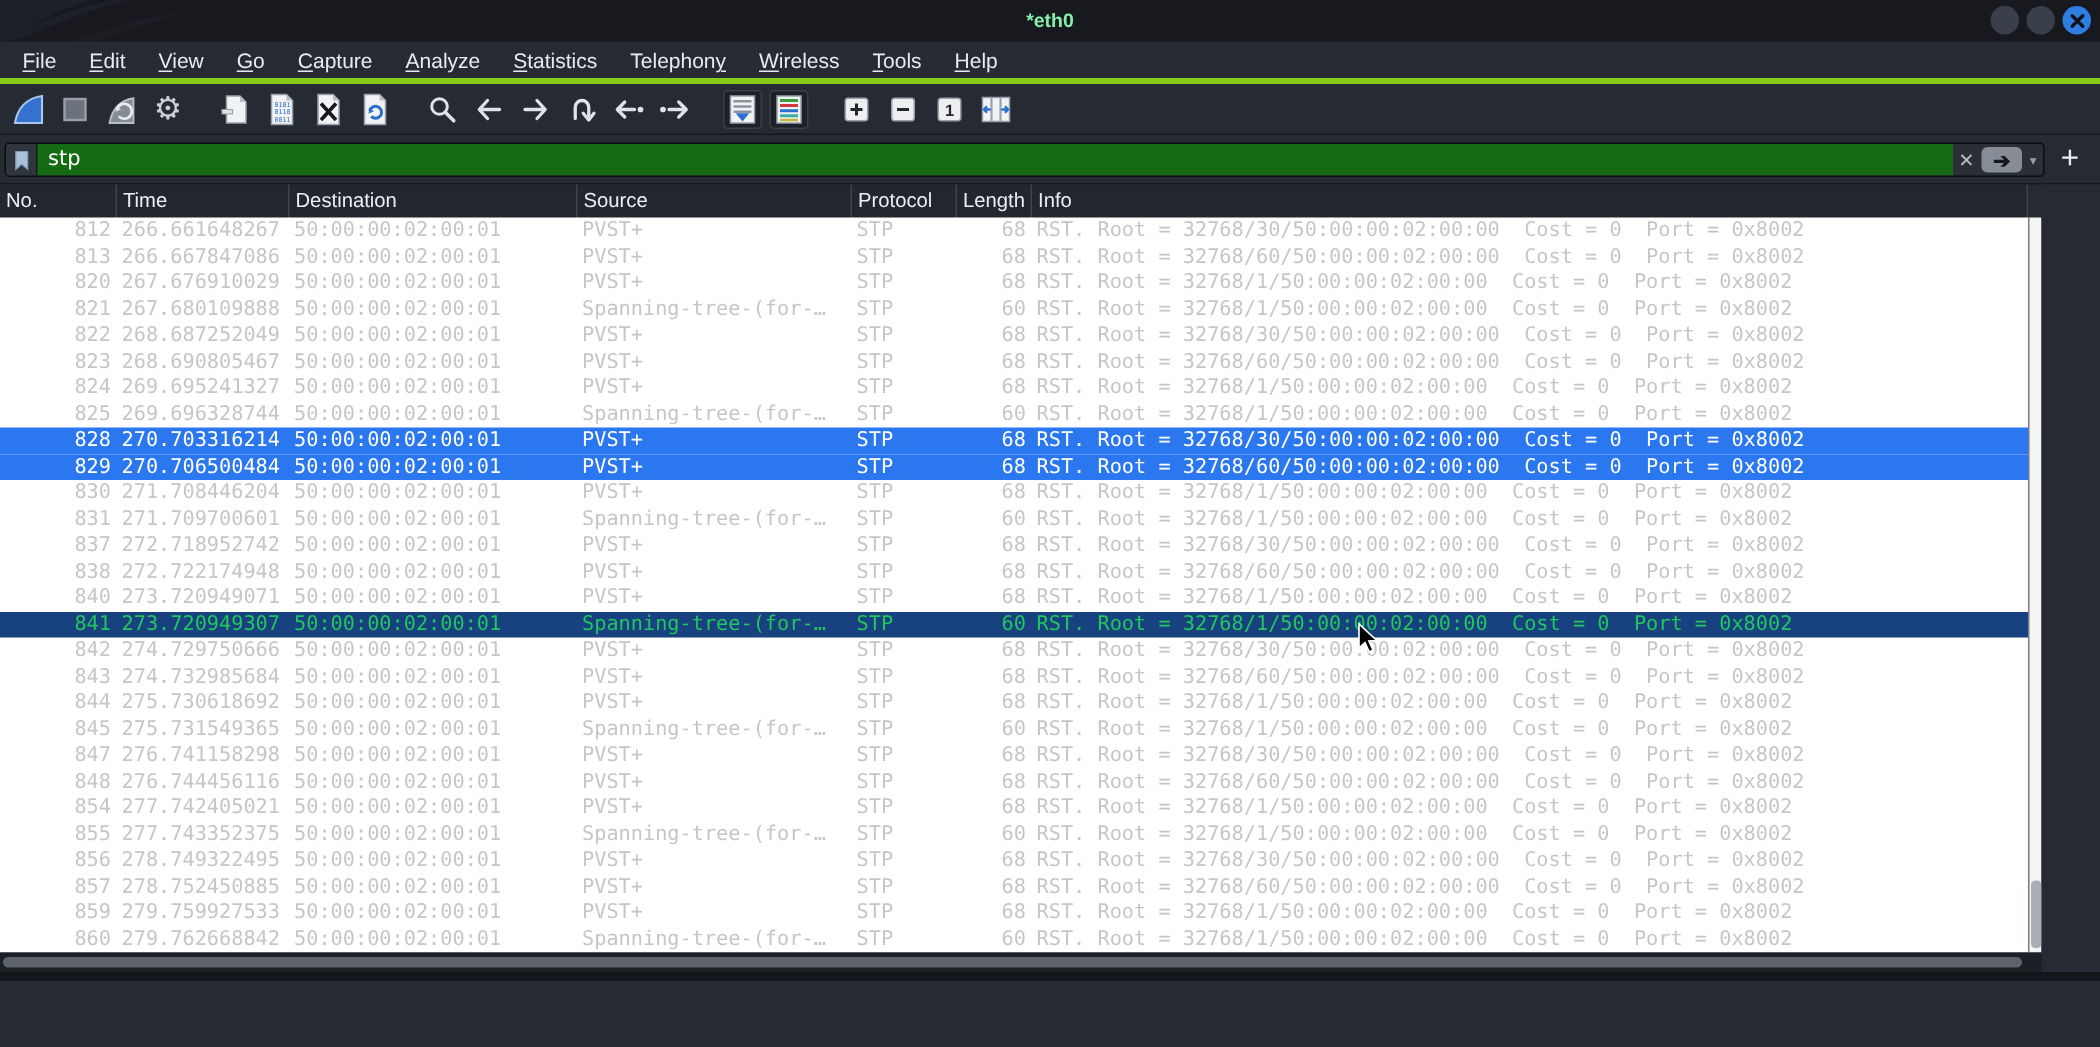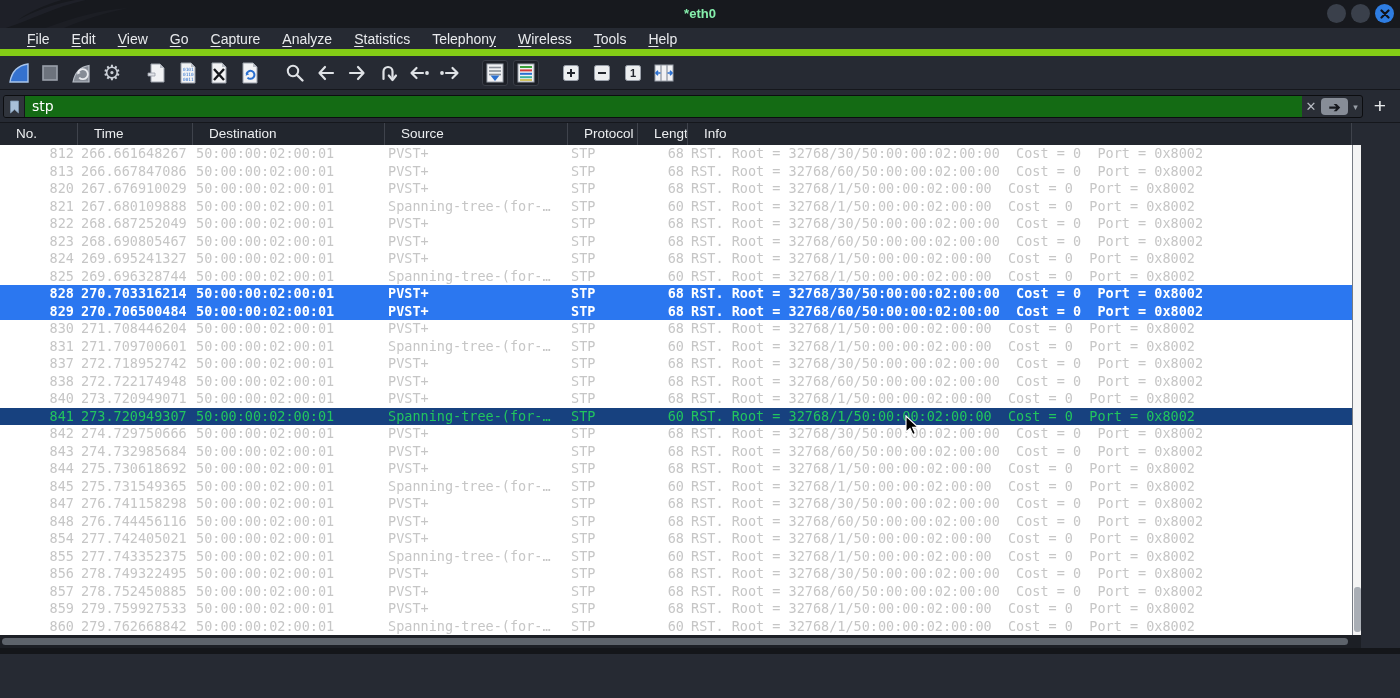--- a/index.html
+++ b/index.html
@@ -13,21 +13,21 @@
   .dragon { position:absolute; left:0; top:-6px; opacity:.85; }
   .title-text { position:absolute; left:0; right:0; top:0; height:28px;
     text-align:center; line-height:28px; color:#86efac; font-size:13px; font-weight:700; }
   .winbtns { position:absolute; right:6px; top:4px; display:flex; gap:5px; }
   .wbtn { width:19px; height:19px; border-radius:50%; background:#3a404b; position:relative; }
   .wbtn.close { background:#2e7de2; }
   .wbtn.close svg { position:absolute; left:4.5px; top:4.5px; }
 
   
   .menubar { position:absolute; left:0; top:28px; width:1400px; height:28px;
-    background:#262a33; border-bottom:7px solid #84cc16; display:flex; align-items:center; padding-left:16px; }
+    background:#262a33; border-bottom:4px solid #84cc16; display:flex; align-items:center; padding-left:4px; }
   .menu-item { color:#e8eaed; font-size:14px; padding:0 11px; height:28px; line-height:28px; cursor:default; }
   .menu-item .u { text-decoration:underline; text-underline-offset:2px; }
 
   
   .toolbar { position:absolute; left:0; top:56px; width:1400px; height:34px;
     background:#262a33; border-bottom:1px solid #15171c; display:flex; align-items:center; padding-left:6px; }
   .tbtn { width:26px; height:26px; margin-right:5px; display:flex; align-items:center; justify-content:center; border-radius:3px; }
   .tbtn.toggled { background:#1d2027; border:1px solid #3a3e47; }
   .tgap { width:14px; }
   .gear-glyph { font-size:21px; color:#c9ced6; line-height:22px; }
@@ -47,27 +47,27 @@
   .apply-btn { width:27px; margin:2px 1px; background:#878d97; border-radius:4px;
     display:flex; align-items:center; justify-content:center; color:#16181d; font-size:14px; font-weight:700; }
   .caret-btn { width:13px; display:flex; align-items:center; justify-content:center; color:#9aa0a8; font-size:9px; }
   .add-filter-btn { position:absolute; left:1368px; top:2px; width:24px; height:28px;
     color:#e8eaec; font-size:21px; font-weight:400; text-align:center; line-height:28px; }
 
   
   .grid-cols { display:grid; grid-template-columns:78px 115px 192px 183px 70px 50px minmax(0,1fr); }
   .col-headers { position:absolute; left:0; top:123px; width:1352px; height:22px;
     background:#22262e; }
-  .col-h { color:#eceef0; font-size:13.5px; line-height:21px; padding-left:16px;
+  .col-h { color:#eceef0; font-size:13.5px; line-height:21px; padding-left:4px;
     border-right:1px solid #3f434c; overflow:hidden; white-space:nowrap; }
   .packet-list { position:absolute; left:0; top:145px; width:1352px; height:490px;
     background:#ffffff; overflow:hidden;
     font-family:"DejaVu Sans Mono", "Liberation Mono", monospace; font-size:13.5px; }
   .prow { height:17.5px; line-height:17.5px; color:#c6c6c6; white-space:pre; cursor:default; }
-  .prow.selected { background:#2b77f0; color:#ffffff;font-weight:bold; }
+  .prow.selected { background:#2b77f0; color:#ffffff; }
   .prow.focused  { background:#17417f; color:#22c55e; }
   .c { overflow:hidden; white-space:pre; padding-left:3px; }
   .c.num { text-align:right; padding-right:4px; padding-left:0; }
 
   
   .vscroll { position:absolute; left:1352px; top:145px; width:9px; height:490px;
     background:#f4f4f4; border-left:1px solid #767b83; }
   .vthumb { position:absolute; left:1px; width:7px; top:442px; height:45px;
     background:#a9aeb5; border-radius:3px; }
   .right-band { position:absolute; left:1361px; top:123px; width:39px; height:525px; background:#262a33; }

